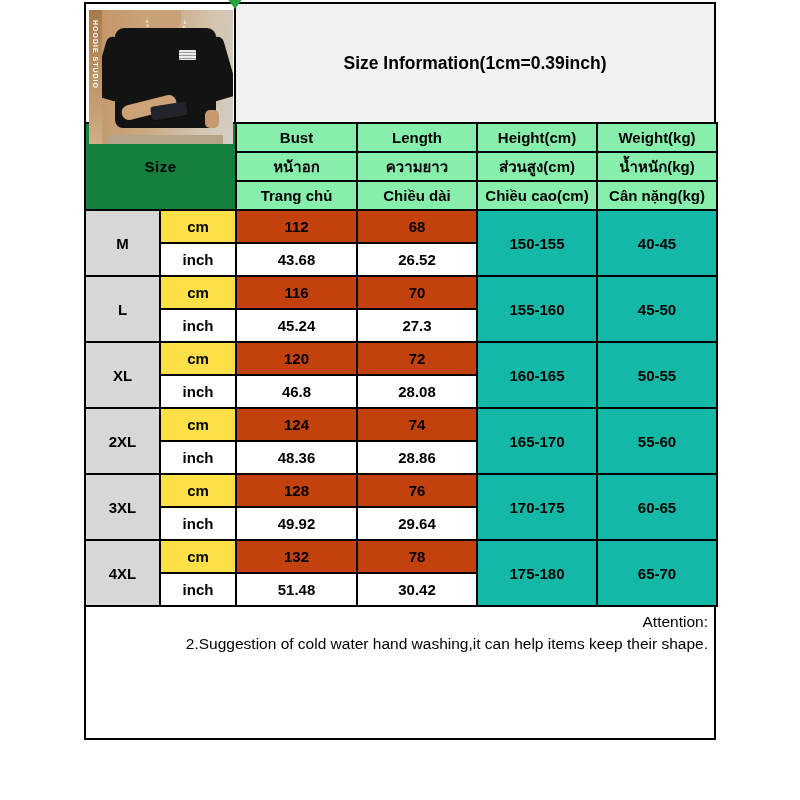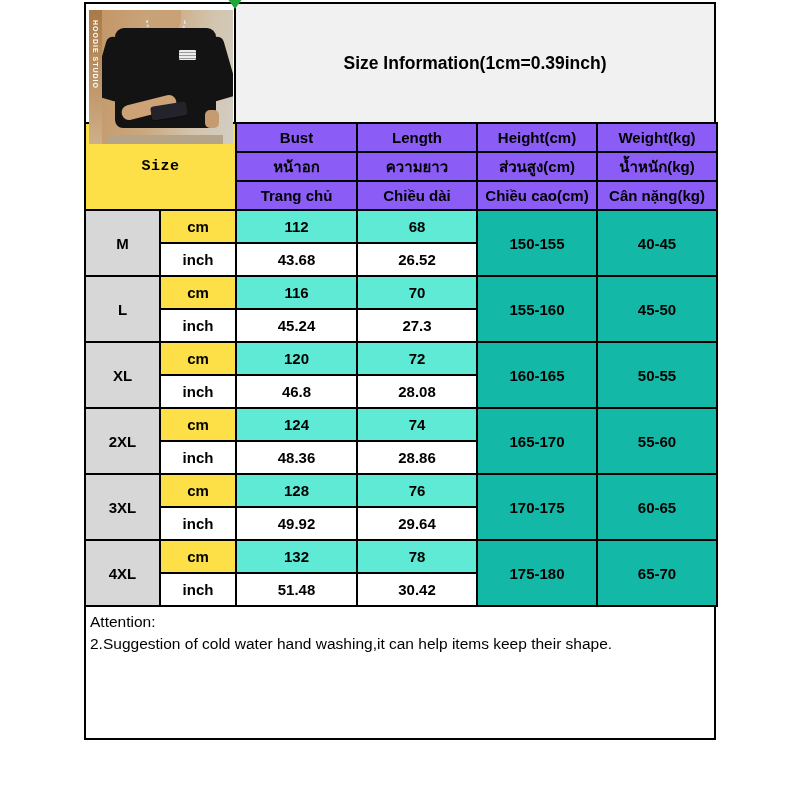--- a/index.html
+++ b/index.html
@@ -41,34 +41,34 @@
     border-left:8px solid transparent;border-right:8px solid transparent;border-top:11px solid #22a63c;}
 
   .title-cell{flex:1;background:#f1f1f1;display:flex;flex-direction:column;
     align-items:center;justify-content:center;text-align:center;}
   .title-cell .t-line{font-weight:bold;font-size:17.5px;line-height:26px;}
 
   
   table.size-table{border-collapse:collapse;width:632px;table-layout:fixed;}
   table.size-table td{border:2px solid #000;text-align:center;vertical-align:middle;
     font-weight:bold;font-size:15px;padding:0;overflow:hidden;}
-  .hdr td{background:#8b5cf6;height:27px;}
-  td.size-big{background:#fde047;font-size:29px;letter-spacing:.5px;font-family:Liberation Mono, monospace;}
+  .hdr td{background:#86efac;height:27px;}
+  td.size-big{background:#15803d;font-size:29px;letter-spacing:.5px;}
   td.size-label{background:#d7d7d7;font-size:16px;}
   td.unit-cm{background:#fde047;}
   td.unit-inch{background:#ffffff;}
-  td.val-cm{background:#5eead4;}
+  td.val-cm{background:#c2410c;}
   td.val-inch{background:#ffffff;}
   td.merged{background:#14b8a6;}
   tr.data-row td{height:31px;}
 
   
   .attention{border:2px solid #000;border-top:none;box-sizing:border-box;height:133px;
     padding:4px 6px 0 4px;font-size:15.5px;line-height:22px;font-weight:normal;
-    font-family:"Liberation Sans","DejaVu Sans",sans-serif;}
+    font-family:"Liberation Sans","DejaVu Sans",sans-serif;text-align:right;}
   .attention p{margin:0;}
 </style>
 </head>
 <body>
 
 <div class="sheet">
 
   <div class="top-band">
     <div class="photo-cell">
       <div class="photo">

